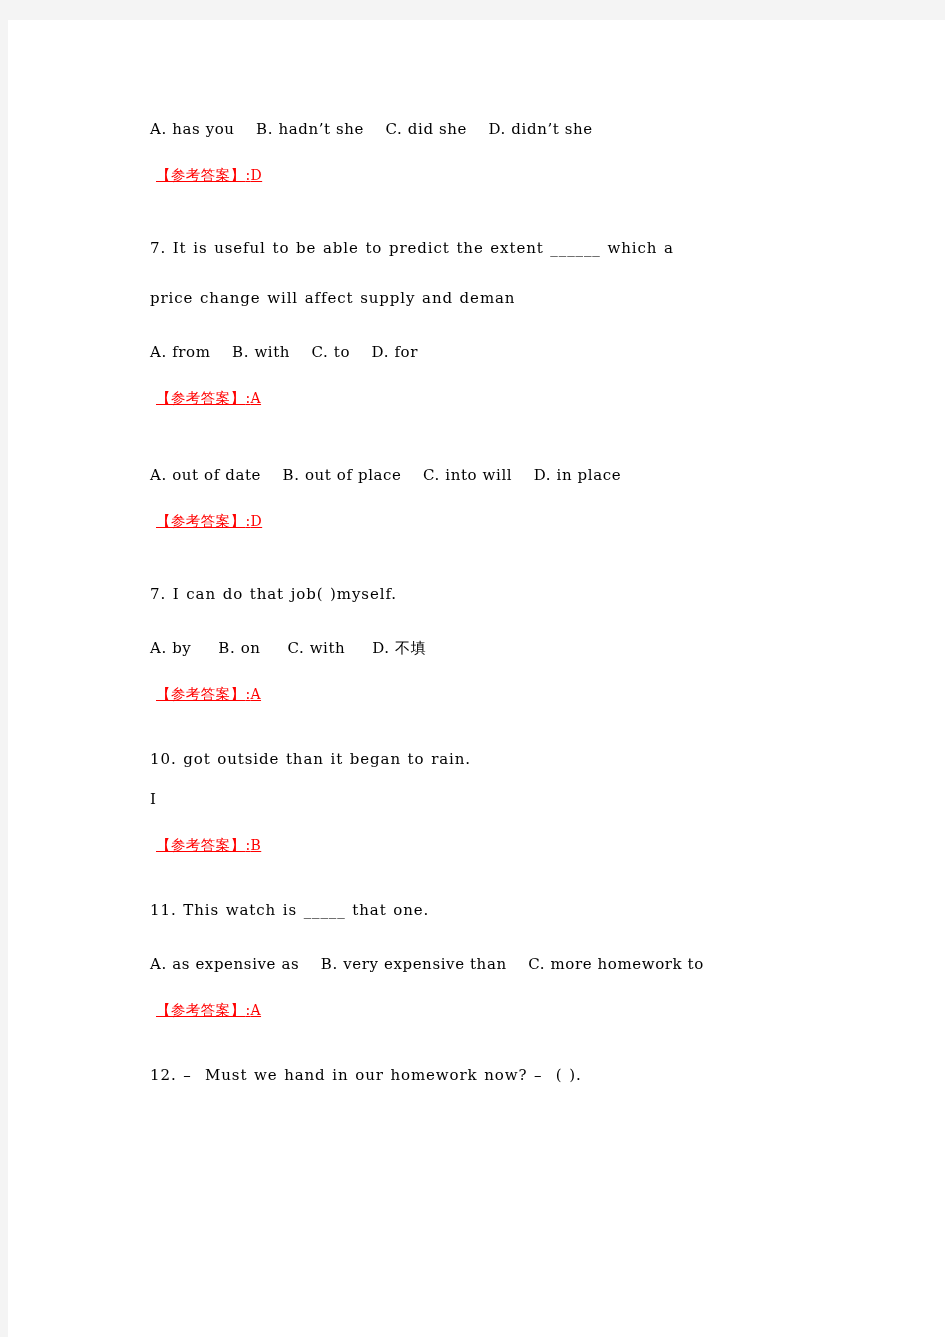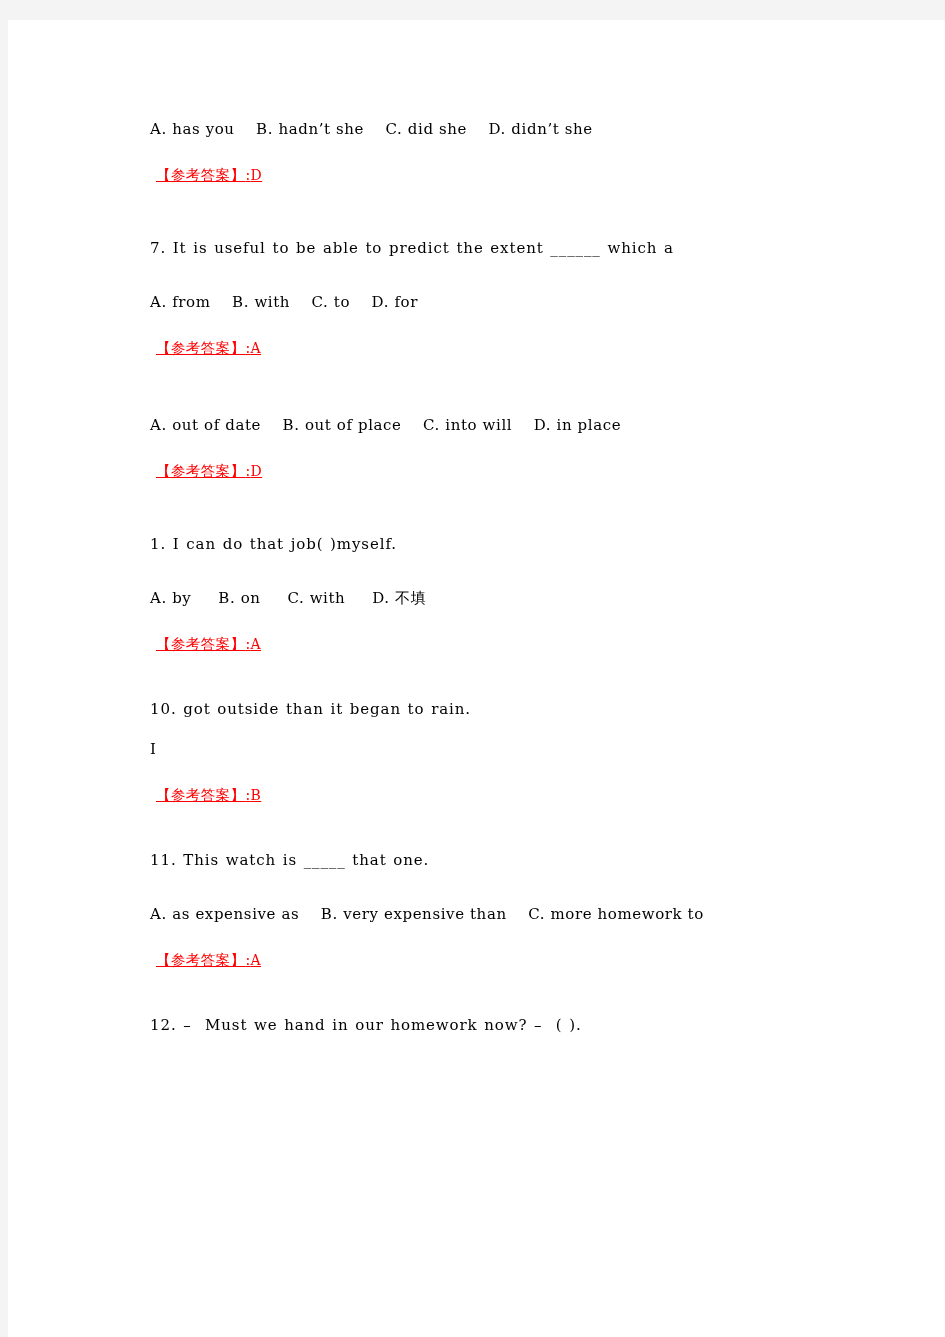--- a/index.html
+++ b/index.html
@@ -91,35 +91,36 @@
 
     <div class="qblock">
       <div class="options">A. has you    B. hadn’t she    C. did she    D. didn’t she</div>
       <div class="answer"><span class="label">【参考答案】</span><span class="sep">:</span><span class="val">D</span></div>
     </div>
 
     <div class="gap-lg"></div>
 
     <div class="qblock">
       <div class="stem">7. It is useful to be able to predict the extent ______ which a</div>
+      <div class="stem">price change will affect supply and deman</div>
       <div class="options">A. from    B. with    C. to    D. for</div>
       <div class="answer"><span class="label">【参考答案】</span><span class="sep">:</span><span class="val">A</span></div>
     </div>
 
     <div class="gap-lg"></div>
 
     <div class="qblock">
       <div class="options">A. out of date    B. out of place    C. into will    D. in place</div>
       <div class="answer"><span class="label">【参考答案】</span><span class="sep">:</span><span class="val">D</span></div>
     </div>
 
     <div class="gap-lg"></div>
 
     <div class="qblock">
-      <div class="stem">1. I can do that job( )myself.</div>
+      <div class="stem">7. I can do that job( )myself.</div>
       <div class="options">A. by     B. on     C. with     D. 不填</div>
       <div class="answer"><span class="label">【参考答案】</span><span class="sep">:</span><span class="val">A</span></div>
     </div>
 
     <div class="gap-md"></div>
 
     <div class="qblock">
       <div class="stem">10. got outside than it began to rain.</div>
       <div class="options" style="margin-top:0;">I</div>
       <div class="answer"><span class="label">【参考答案】</span><span class="sep">:</span><span class="val">B</span></div>

